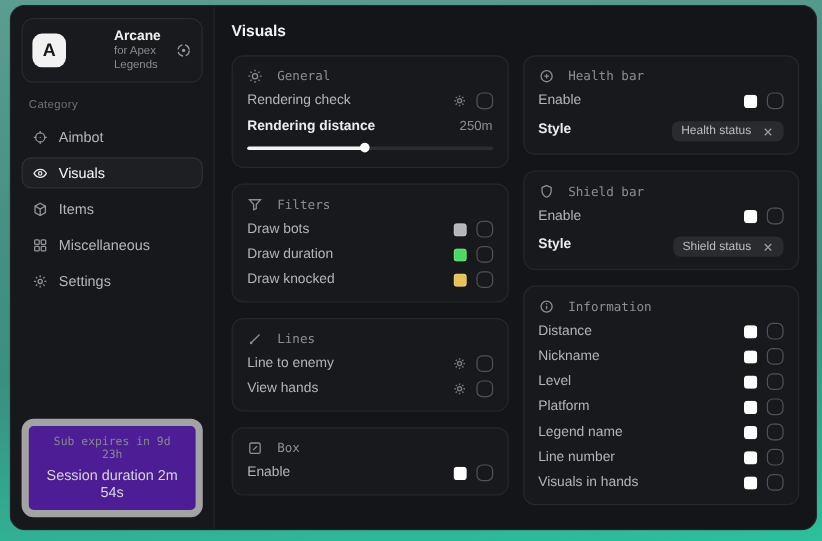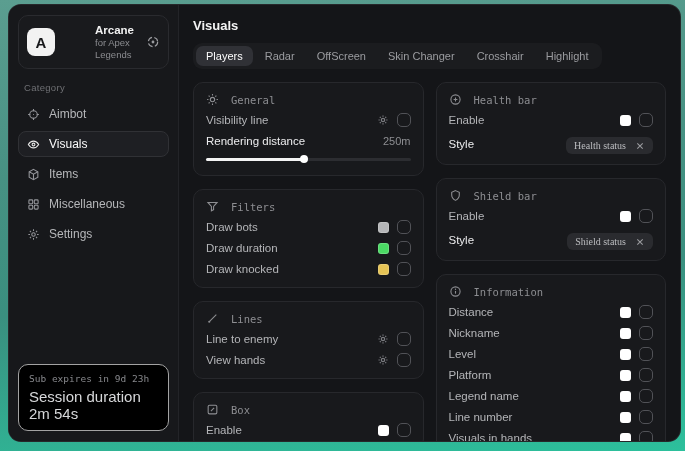--- a/index.html
+++ b/index.html
@@ -22,59 +22,59 @@
   .app-name { font-size:11.5px; font-weight:700; color:#f0f0f0; }
   .app-sub { font-size:9.5px; color:#8b8c90; }
   .hbtn { color:#9a9b9f; display:flex; }
   .cat-label { font-size:9.5px; color:#6f7074; margin:13px 6px 8px; letter-spacing:0.3px; }
   .nav { display:flex; flex-direction:column; gap:4px; }
   .side-item { display:flex; align-items:center; gap:9px; height:26px; padding:0 8px;
     border-radius:8px; border:1px solid transparent; color:#b6b7ba; font-size:12px; cursor:default; }
   .side-item .icn { color:#94959a; }
   .side-item.active { background:#1e1f23; border-color:#303135; color:#fafafa; }
   .side-item.active .icn { color:#e6e6e6; }
-  .foot-card { margin-top:auto; border:1px solid #a3a3a3; border-radius:10px;
-    padding:8px 10px; background:#000000; }
+  .foot-card { margin-top:auto; border:6px solid #a3a3a3; border-radius:10px;
+    padding:8px 10px; background:#4c1d95;text-align:center; }
   .foot-l1 { font-family:"DejaVu Sans Mono", monospace; font-size:9.5px; color:#87888c; }
-  .foot-l2 { font-size:15px; color:#d7d8da; margin-top:4px; }
+  .foot-l2 { font-size:12px; color:#d7d8da; margin-top:4px; }
 
   
   .main { flex:1; padding:13px 14px 0 14px; display:flex; flex-direction:column; }
   .page-title { font-size:13px; font-weight:700; color:#f3f3f3; }
   .tabbar { display:inline-flex; align-self:flex-start; background:#1b1c1f; border-radius:9px;
     padding:3px; gap:2px; margin-top:10px; }
   .tab { font-size:11px; color:#9b9ca0; padding:4px 10px; border-radius:7px; cursor:default; white-space:nowrap; }
   .tab.active { background:#303136; color:#fdfdfd; }
 
   .cols { display:flex; gap:12px; margin-top:13px; flex:1; }
   .col { flex:1; display:flex; flex-direction:column; gap:13px; min-width:0; }
 
   .card { background:#18191c; border:1px solid #27282c; border-radius:10px; padding:9px 12px 10px; }
   .card-head { display:flex; align-items:center; gap:12px; height:15px; }
   .card-title { font-family:"DejaVu Sans Mono", monospace; font-size:10.5px; color:#8d8e92; }
   .card-head .icn { color:#8d8e92; }
 
   .row { display:flex; align-items:center; justify-content:space-between; height:16px; margin-top:5px; }
   .lbl { font-size:11.5px; color:#b4b5b8; white-space:nowrap; }
-  .lbl.strong { color:#ececee; font-weight:400; }
+  .lbl.strong { color:#ececee; font-weight:700; }
   .val { font-size:11px; color:#8d8e92; }
   .ctrls { display:flex; align-items:center; gap:8px; }
   .checkbox { width:14px; height:14px; border:1.5px solid #515257; border-radius:5px; background:transparent; }
   .swatch { width:11px; height:11px; border-radius:3px; border:1px solid rgba(255,255,255,0.18); }
   .mini { color:#797a7f; display:flex; }
 
   .slider { height:12px; display:flex; align-items:center; margin-top:4px; }
   .slider-track { position:relative; width:100%; height:3px; background:#2c2d31; border-radius:3px; }
   .slider-fill { position:relative; height:3px; background:#f4f4f4; border-radius:3px; }
   .thumb { position:absolute; right:-4px; top:50%; transform:translateY(-50%);
     width:8px; height:8px; border-radius:50%; background:#ffffff; }
 
   .chip { display:flex; align-items:center; gap:9px; background:#2a2b2f; border-radius:6px;
     padding:3px 8px; margin-top:3px; }
-  .chip-text { font-family:Liberation Serif, serif; font-size:10px; color:#bcbdc0; white-space:nowrap; }
+  .chip-text { font-family:Liberation Sans, sans-serif; font-size:10px; color:#bcbdc0; white-space:nowrap; }
   .chip .icn { color:#9a9b9f; }
   .row.chip-row { height:auto; margin-top:6px; }
 
   .icn { display:inline-flex; }
   .icn svg { width:100%; height:100%; display:block; }
   .i14 { width:14px; height:14px; }
   .i13 { width:13px; height:13px; }
   .i12 { width:12px; height:12px; }
   .i10 { width:10px; height:10px; }
 </style>
@@ -154,45 +154,37 @@
 
       <div class="foot-card">
         <div class="foot-l1">Sub expires in 9d 23h</div>
         <div class="foot-l2">Session duration 2m 54s</div>
       </div>
     </aside>
 
     <main class="main">
       <div class="page-title">Visuals</div>
 
-      <div class="tabbar">
-        <span class="tab active">Players</span>
-        <span class="tab">Radar</span>
-        <span class="tab">OffScreen</span>
-        <span class="tab">Skin Changer</span>
-        <span class="tab">Crosshair</span>
-        <span class="tab">Highlight</span>
-      </div>
 
       <div class="cols">
 
         <div class="col">
 
           <section class="card">
             <div class="card-head">
               <span class="icn i13">
                 <svg viewBox="0 0 24 24" fill="none" stroke="currentColor" stroke-width="2">
                     <circle cx="12" cy="12" r="4"></circle>
                     <path d="M12 2v2.5M12 19.5V22M2 12h2.5M19.5 12H22M4.9 4.9l1.8 1.8M17.3 17.3l1.8 1.8M19.1 4.9l-1.8 1.8M6.7 17.3l-1.8 1.8"></path>
                   </svg>
               </span>
               <span class="card-title">General</span>
             </div>
             <div class="row">
-              <span class="lbl">Visibility line</span>
+              <span class="lbl">Rendering check</span>
               <span class="ctrls">
                 <span class="mini icn i12">
                   <svg viewBox="0 0 24 24" fill="none" stroke="currentColor" stroke-width="2.4">
                       <circle cx="12" cy="12" r="3.4"></circle>
                       <path d="M12 3v2.6M12 18.4V21M3 12h2.6M18.4 12H21M5.6 5.6l1.9 1.9M16.5 16.5l1.9 1.9M18.4 5.6l-1.9 1.9M7.5 16.5l-1.9 1.9"></path>
                     </svg>
                 </span>
                 <span class="checkbox"></span>
               </span>
             </div>

